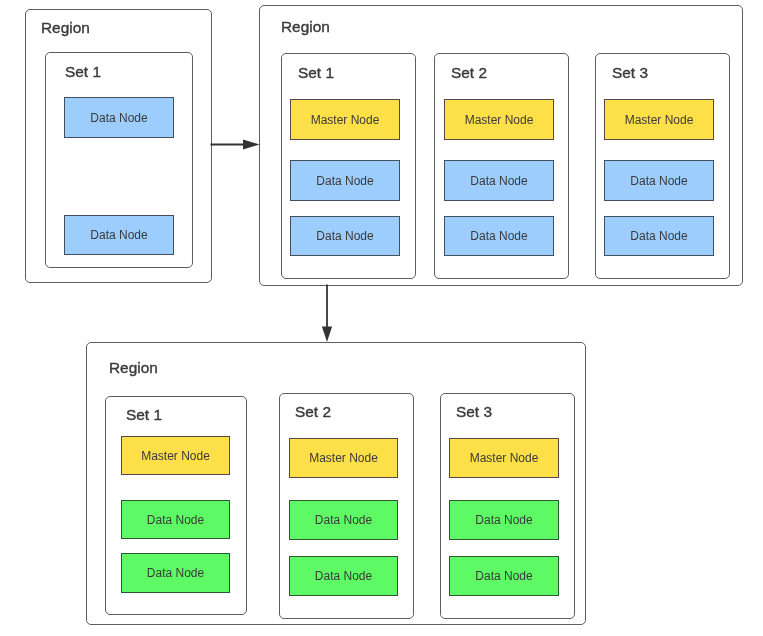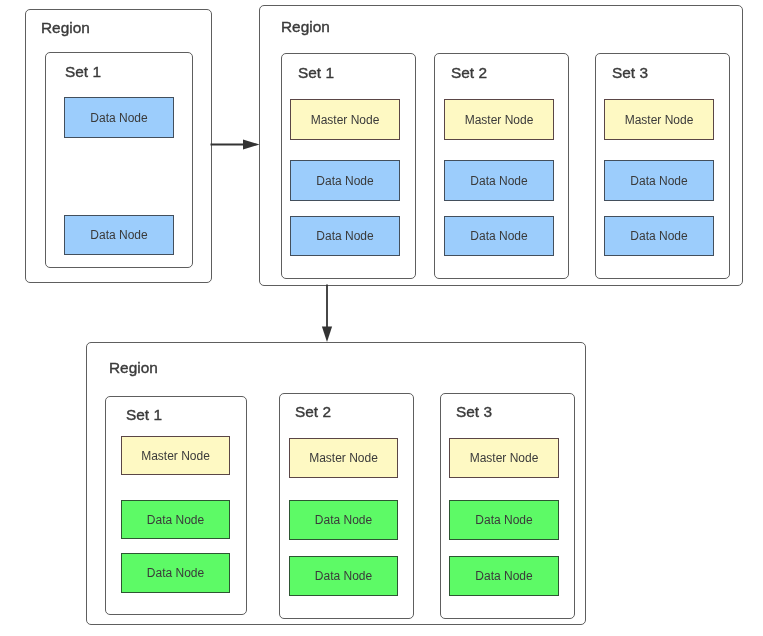--- a/index.html
+++ b/index.html
@@ -11,21 +11,21 @@
   .region,.set{position:absolute;border:1px solid #5e5e5e;border-radius:5px;
                background:#ffffff;box-sizing:border-box;}
   .lbl{position:absolute;font-size:15.4px;font-weight:400;color:#3a3a3a;
        -webkit-text-stroke:0.38px #3a3a3a;white-space:nowrap;line-height:1;
        transform:translateZ(0);}
   .node{position:absolute;box-sizing:border-box;display:flex;align-items:center;
         justify-content:center;font-size:12px;color:#3a3a3a;white-space:nowrap;
         line-height:1;}
   .node > span{transform:translateZ(0);}
   .node.blue{background:#9ccdfc;border:1.3px solid #434f5c;}
-  .node.red{background:#fef9c3;border:1.3px solid #5a4646;}
+  .node.red{background:#fde047;border:1.3px solid #5a4646;}
   .node.green{background:#5dfa66;border:1.3px solid #2d5632;}
   svg.arrows{position:absolute;left:0;top:0;width:763px;height:636px;}
 </style>
 </head>
 <body>
 
 <div id="stage">
 
   <div class="region" style="left:25px;top:9px;width:187px;height:274px;">
     <div class="lbl" style="left:15px;top:10px;">Region</div>

